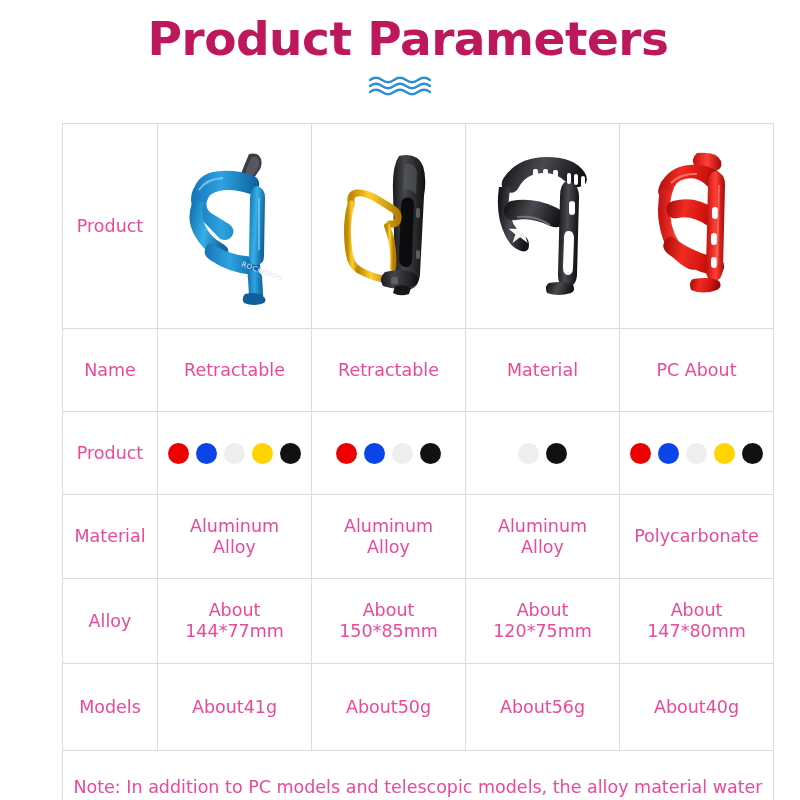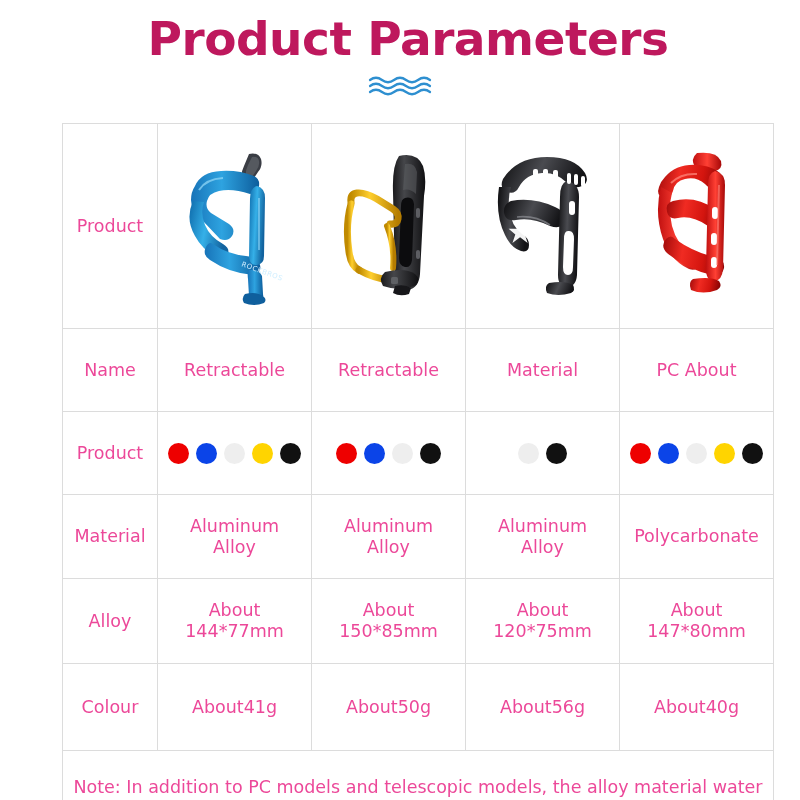--- a/index.html
+++ b/index.html
@@ -342,21 +342,21 @@
 144*77mm</td>
         <td class="valuecell multiline">About
 150*85mm</td>
         <td class="valuecell multiline">About
 120*75mm</td>
         <td class="valuecell multiline">About
 147*80mm</td>
       </tr>
 
       <tr class="row-weight">
-        <td class="rowlabel">Colour</td>
+        <td class="rowlabel">Models</td>
         <td class="valuecell">About41g</td>
         <td class="valuecell">About50g</td>
         <td class="valuecell">About56g</td>
         <td class="valuecell">About40g</td>
       </tr>
 
       <tr class="note-row">
         <td colspan="5">Note: In addition to PC models and telescopic models, the alloy material water bottle holder can fix the bottle body with a diameter of about 70mm</td>
       </tr>
 

